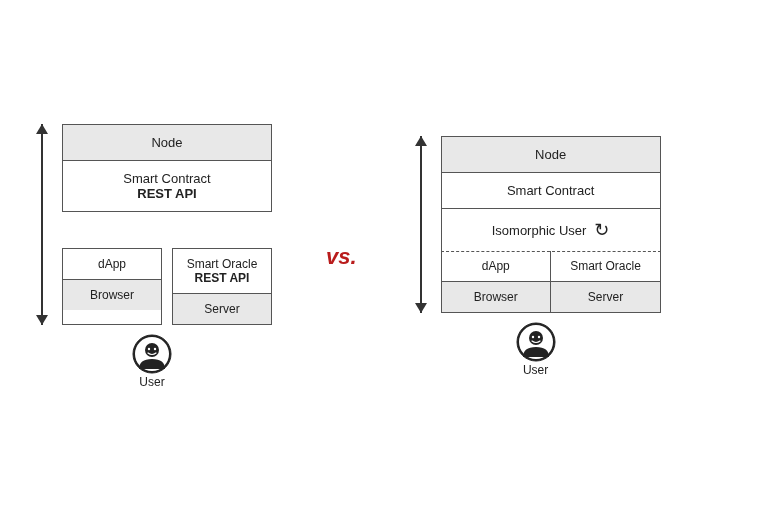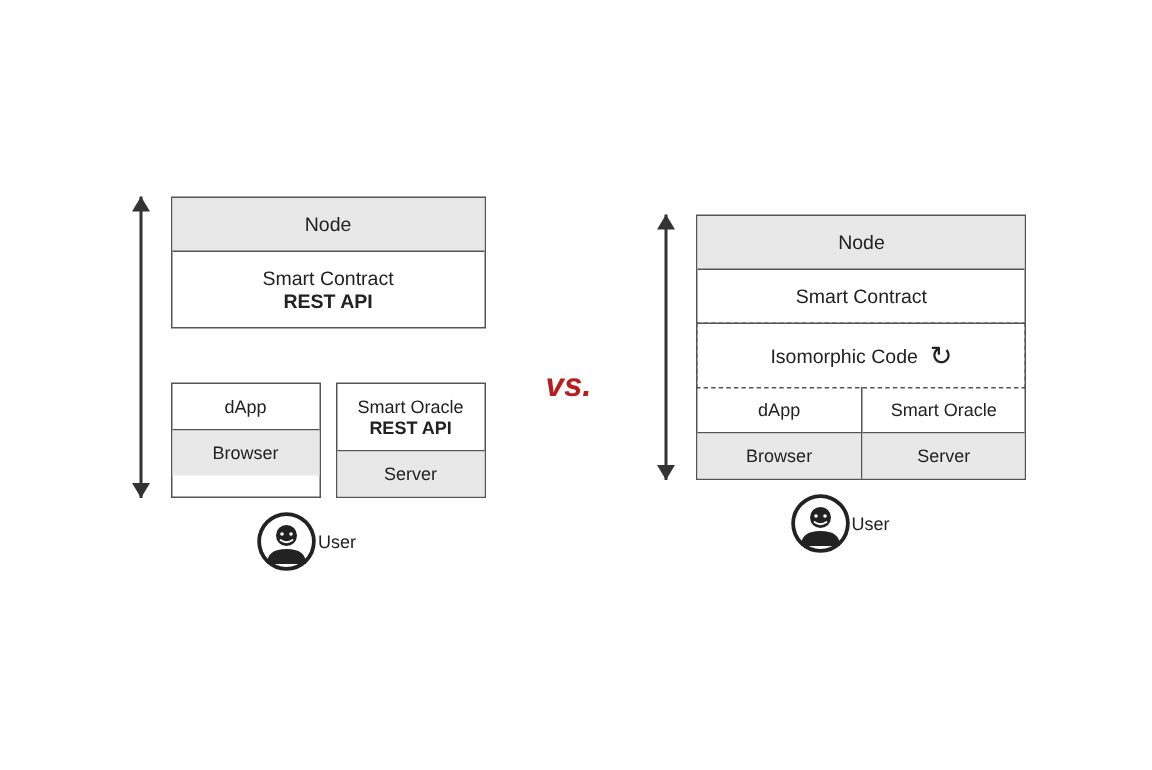--- a/index.html
+++ b/index.html
@@ -9,22 +9,22 @@
       width: 768px;
       height: 513px;
       display: flex;
       align-items: center;
       justify-content: center;
       overflow: hidden;
     }
     .main-container {
       display: flex;
       align-items: center;
-      justify-content: center;
-      gap: 30px;
+      justify-content: flex-start;
+      gap: 44px;
       width: 768px;
       height: 513px;
       padding: 32px;
     }
     .vs-label {
       font-size: 22px;
       font-style: italic;
       color: #b91c1c;
       font-weight: bold;
       align-self: center;
@@ -82,20 +82,21 @@
     
     .stack {
       display: flex;
       flex-direction: column;
       gap: 6px;
     }
 
     
     .user-icon {
       display: flex;
+      flex-direction: column;
       align-items: center;
       margin-top: 8px;
       font-size: 12px;
       color: #222;
     }
     .user-face {
       width: 42px;
       height: 42px;
     }
 
@@ -282,21 +283,21 @@
 
           <div class="rm-box shaded">
             <span>Node</span>
           </div>
 
           <div class="rm-box">
             <span>Smart Contract</span>
           </div>
 
           <div class="rm-box rm-dashed">
-            <span>Isomorphic Code</span>
+            <span>Isomorphic User</span>
             <span style="font-size:18px;">↻</span>
           </div>
 
           <div class="rm-bottom-row">
 
             <div class="rm-bottom-cell">
               <div class="cell-box">
                 <span>dApp</span>
               </div>
               <div class="cell-box shaded">

